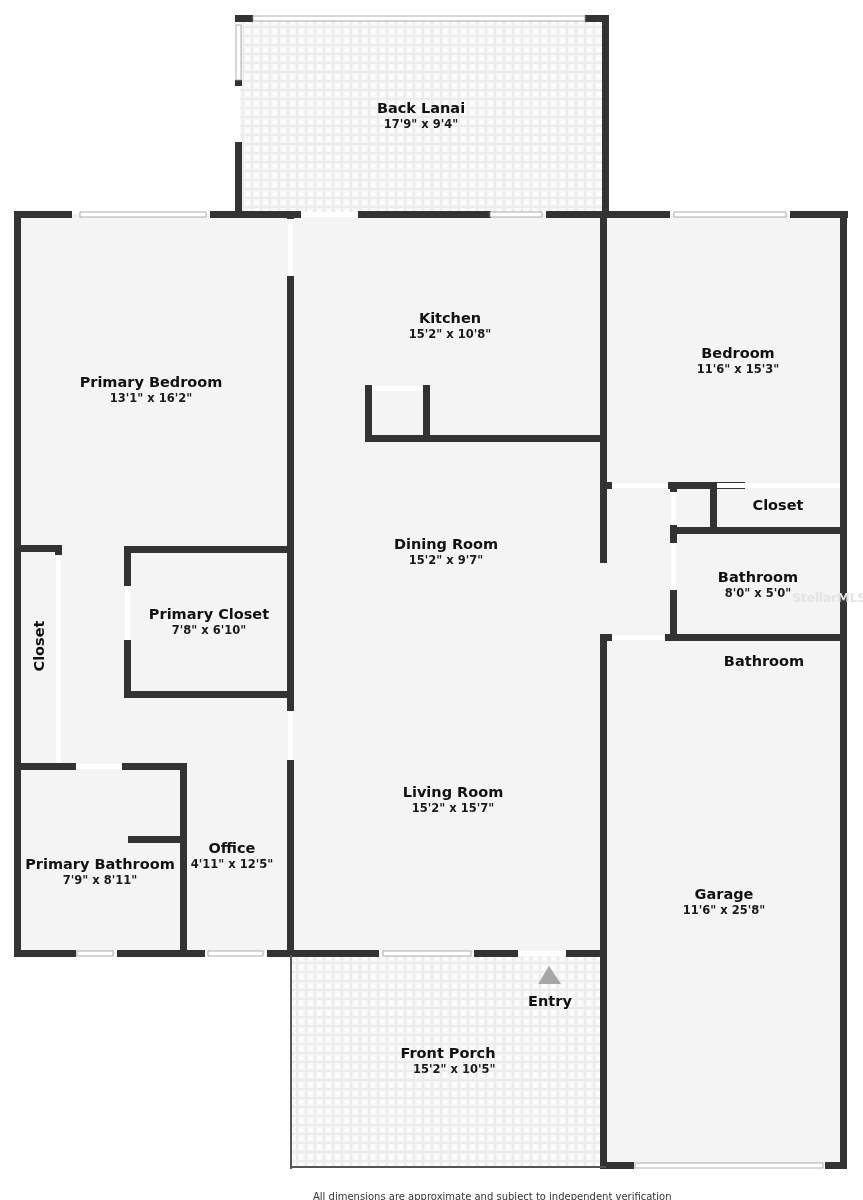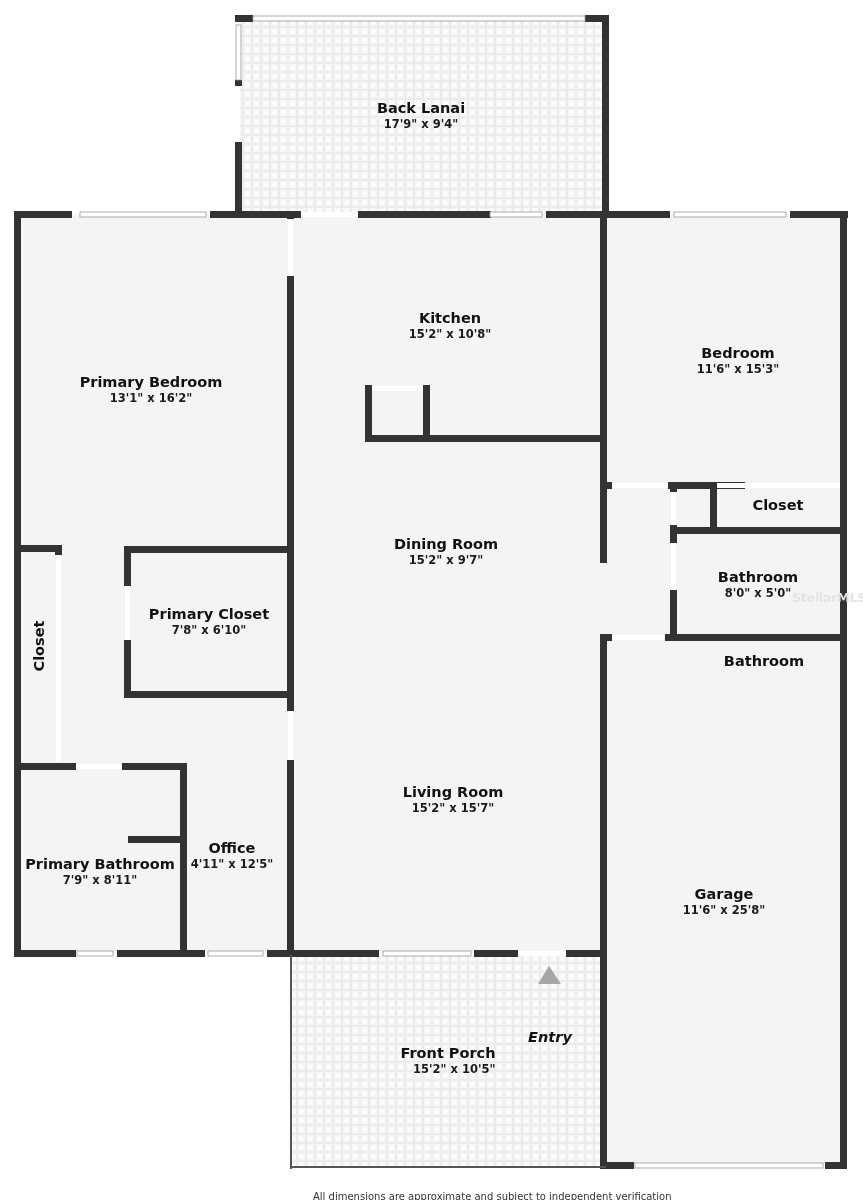--- a/index.html
+++ b/index.html
@@ -178,21 +178,21 @@
   <span class="room-dim">15'2" x 15'7"</span>
 </div>
 <div class="room-label" style="left:100px; top:855px;">
   <span class="room-name">Primary Bathroom</span>
   <span class="room-dim">7'9" x 8'11"</span>
 </div>
 <div class="room-label" style="left:724px; top:885px;">
   <span class="room-name">Garage</span>
   <span class="room-dim">11'6" x 25'8"</span>
 </div>
-<div class="room-label" style="left:550px; top:1028px;font-style:italic;">
+<div class="room-label" style="left:550px; top:992px;">
   <span class="room-name">Entry</span>
 </div>
 <div class="room-label" style="left:448px; top:1044px;text-align:right;">
   <span class="room-name">Front Porch</span>
   <span class="room-dim">15'2" x 10'5"</span>
 </div>
 
 <div class="watermark">StellarMLS</div>
 <div class="disclaimer">All dimensions are approximate and subject to independent verification</div>
 

